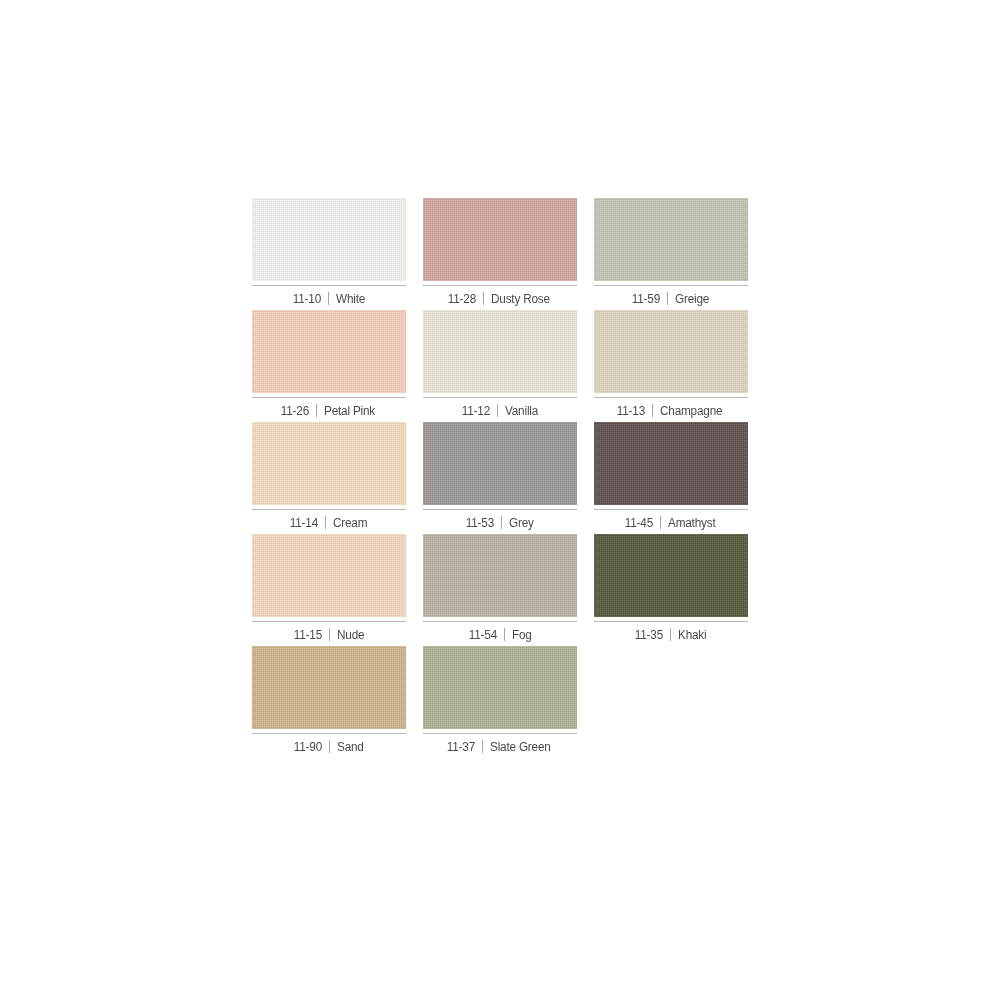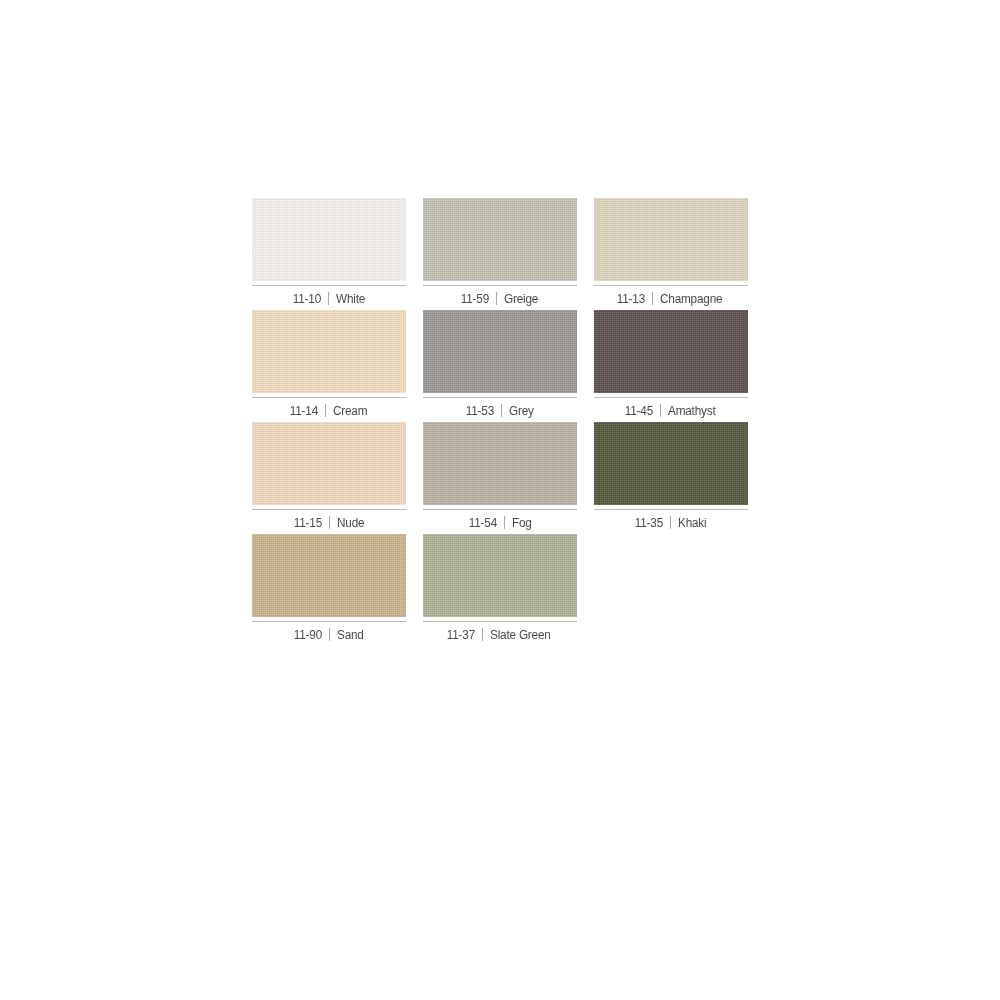--- a/index.html
+++ b/index.html
@@ -111,25 +111,49 @@
   <div id="swatch-grid">
       <div class="swatch-card">
         <div class="swatch-chip" style="background-color: rgb(244, 241, 238);"></div>
         <div class="swatch-label">
           <span class="swatch-code">11-10</span>
           <span class="swatch-divider"></span>
           <span class="swatch-name">White</span>
         </div>
       </div>
       <div class="swatch-card">
+        <div class="swatch-chip" style="background-color: rgb(207, 166, 157);"></div>
+        <div class="swatch-label">
+          <span class="swatch-code">11-28</span>
+          <span class="swatch-divider"></span>
+          <span class="swatch-name">Dusty Rose</span>
+        </div>
+      </div>
+      <div class="swatch-card">
         <div class="swatch-chip" style="background-color: rgb(197, 195, 180);"></div>
         <div class="swatch-label">
           <span class="swatch-code">11-59</span>
           <span class="swatch-divider"></span>
           <span class="swatch-name">Greige</span>
+        </div>
+      </div>
+      <div class="swatch-card">
+        <div class="swatch-chip" style="background-color: rgb(245, 207, 190);"></div>
+        <div class="swatch-label">
+          <span class="swatch-code">11-26</span>
+          <span class="swatch-divider"></span>
+          <span class="swatch-name">Petal Pink</span>
+        </div>
+      </div>
+      <div class="swatch-card">
+        <div class="swatch-chip" style="background-color: rgb(234, 229, 212);"></div>
+        <div class="swatch-label">
+          <span class="swatch-code">11-12</span>
+          <span class="swatch-divider"></span>
+          <span class="swatch-name">Vanilla</span>
         </div>
       </div>
       <div class="swatch-card">
         <div class="swatch-chip" style="background-color: rgb(222, 213, 190);"></div>
         <div class="swatch-label">
           <span class="swatch-code">11-13</span>
           <span class="swatch-divider"></span>
           <span class="swatch-name">Champagne</span>
         </div>
       </div>

